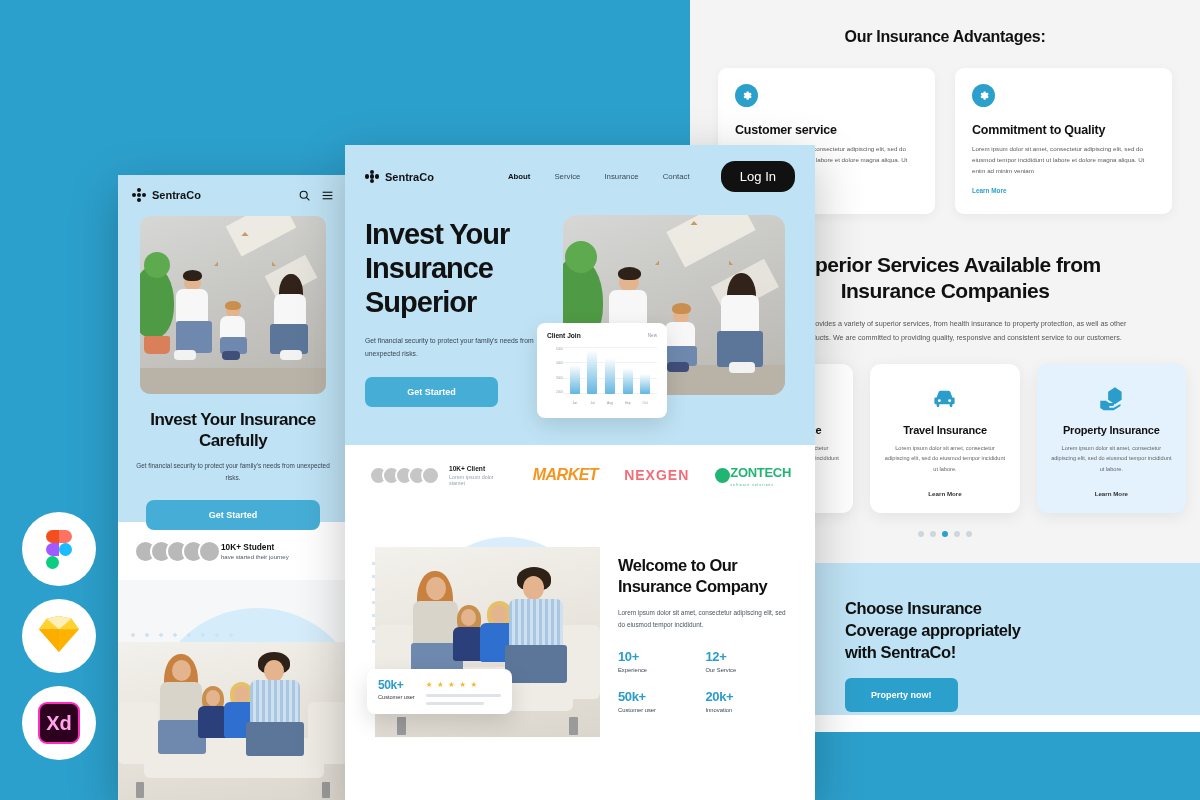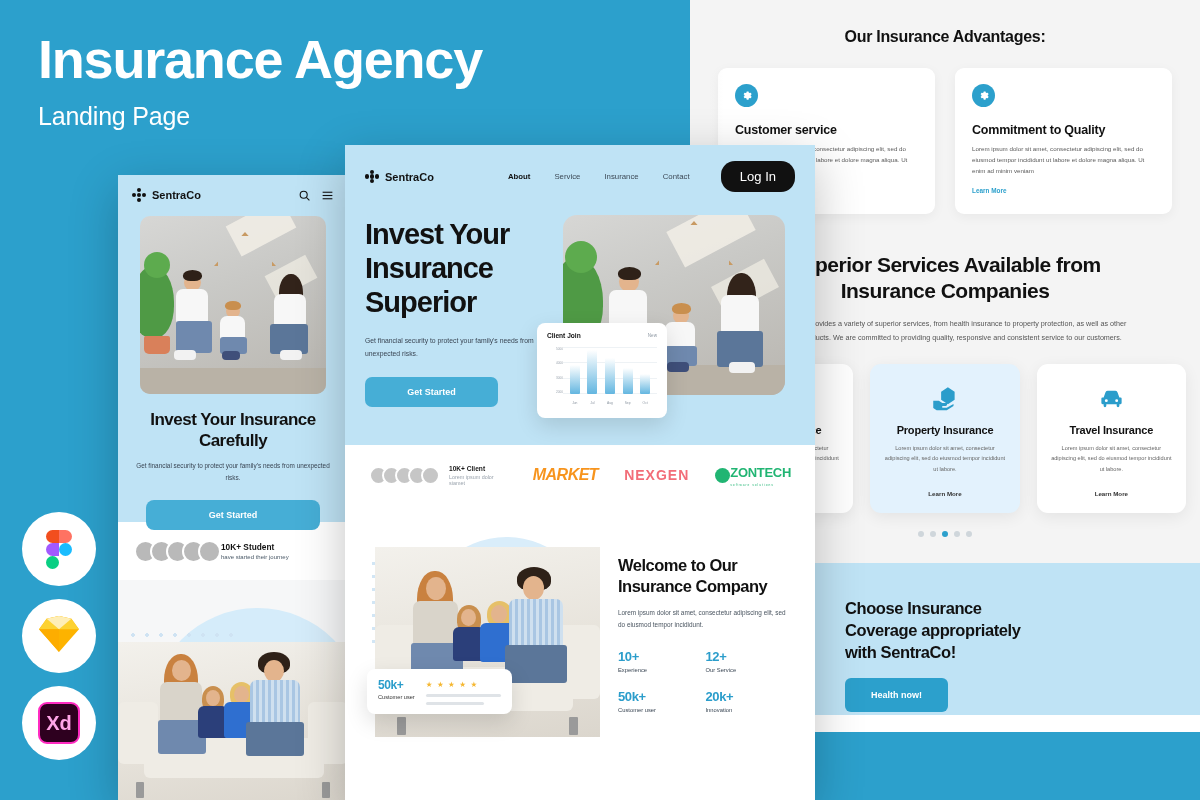--- a/index.html
+++ b/index.html
@@ -288,37 +288,37 @@
         <div class="svc-card">
           <div class="svc-ico">
             <svg viewBox="0 0 24 24">
                 <path d="M9 2h6v2h3a2 2 0 012 2v14a2 2 0 01-2 2H6a2 2 0 01-2-2V6a2 2 0 012-2h3zm1.6 8.2a2 2 0 102.8 2.8l2.4-2.4a2 2 0 10-2.8-2.8z"></path>
               </svg>
           </div>
           <div class="svc-h">Health Insurance</div>
           <div class="svc-p">Lorem ipsum dolor sit amet, consectetur adipiscing elit, sed do eiusmod tempor incididunt ut labore.</div>
           <div class="svc-more">Learn More</div>
         </div>
+        <div class="svc-card">
+          <div class="svc-ico">
+            <svg viewBox="0 0 24 24">
+                <path d="M5 11l1.6-4.4A2 2 0 018.5 5h7a2 2 0 011.9 1.6L19 11h1a1 1 0 011 1v4a1 1 0 01-1 1h-1v1.5a1.2 1.2 0 01-2.4 0V17H7.4v1.5a1.2 1.2 0 01-2.4 0V17H4a1 1 0 01-1-1v-4a1 1 0 011-1zm2.4 4.2a1.3 1.3 0 10-1.3-1.3 1.3 1.3 0 001.3 1.3zm9.2 0a1.3 1.3 0 10-1.3-1.3 1.3 1.3 0 001.3 1.3z"></path>
+              </svg>
+          </div>
+          <div class="svc-h">Travel Insurance</div>
+          <div class="svc-p">Lorem ipsum dolor sit amet, consectetur adipiscing elit, sed do eiusmod tempor incididunt ut labore.</div>
+          <div class="svc-more">Learn More</div>
+        </div>
         <div class="svc-card active">
           <div class="svc-ico">
             <svg viewBox="0 0 24 24">
                 <path d="M15 2l6 4v7l-6 4-6-4V6zM2 14h5l3 2h3a1.3 1.3 0 010 2.6H10v1.6h4l6-3.4v1.8l-6 3.8H5l-3-2z"></path>
               </svg>
           </div>
           <div class="svc-h">Property Insurance</div>
-          <div class="svc-p">Lorem ipsum dolor sit amet, consectetur adipiscing elit, sed do eiusmod tempor incididunt ut labore.</div>
-          <div class="svc-more">Learn More</div>
-        </div>
-        <div class="svc-card">
-          <div class="svc-ico">
-            <svg viewBox="0 0 24 24">
-                <path d="M5 11l1.6-4.4A2 2 0 018.5 5h7a2 2 0 011.9 1.6L19 11h1a1 1 0 011 1v4a1 1 0 01-1 1h-1v1.5a1.2 1.2 0 01-2.4 0V17H7.4v1.5a1.2 1.2 0 01-2.4 0V17H4a1 1 0 01-1-1v-4a1 1 0 011-1zm2.4 4.2a1.3 1.3 0 10-1.3-1.3 1.3 1.3 0 001.3 1.3zm9.2 0a1.3 1.3 0 10-1.3-1.3 1.3 1.3 0 001.3 1.3z"></path>
-              </svg>
-          </div>
-          <div class="svc-h">Travel Insurance</div>
           <div class="svc-p">Lorem ipsum dolor sit amet, consectetur adipiscing elit, sed do eiusmod tempor incididunt ut labore.</div>
           <div class="svc-more">Learn More</div>
         </div>
       </div>
 
       <div class="dots">
         <i class="dot"></i>
         <i class="dot"></i>
         <i class="dot on"></i>
         <i class="dot"></i>
@@ -329,21 +329,21 @@
         <div class="umbrella"></div>
         <div class="fam">
           <i class="p-man"></i>
             <i class="p-kid"></i>
             <i class="p-wom"></i>
         </div>
         <div class="cta-txt">
           <div class="cta-h">Choose Insurance</div>
           <div class="cta-h">Coverage appropriately</div>
           <div class="cta-h">with SentraCo!</div>
-          <button class="cta-btn">Health now!</button>
+          <button class="cta-btn">Property now!</button>
         </div>
       </div>
 
       <div class="art-sec">
         <div class="art-h">Articles about Insurance</div>
         <div class="art-arrow">→</div>
         <div class="art-pill">All</div>
       </div>
 
     </div>
@@ -638,24 +638,20 @@
           <div class="w-stat">
             <div class="ws-n">20k+</div>
             <div class="ws-l">Innovation</div>
           </div>
         </div>
       </div>
       <div class="fade-r"></div>
     </div>
   </div>
 
-  <div class="title-wrap">
-    <div class="main-title">Insurance Agency</div>
-    <div class="sub-title">Landing Page</div>
-  </div>
 
   <div class="badges">
     <div class="badge">
       <span class="figma">
         <i class="fg-1"></i>
           <i class="fg-2"></i>
           <i class="fg-3"></i>
           <i class="fg-4"></i>
           <i class="fg-5"></i>
       </span>

